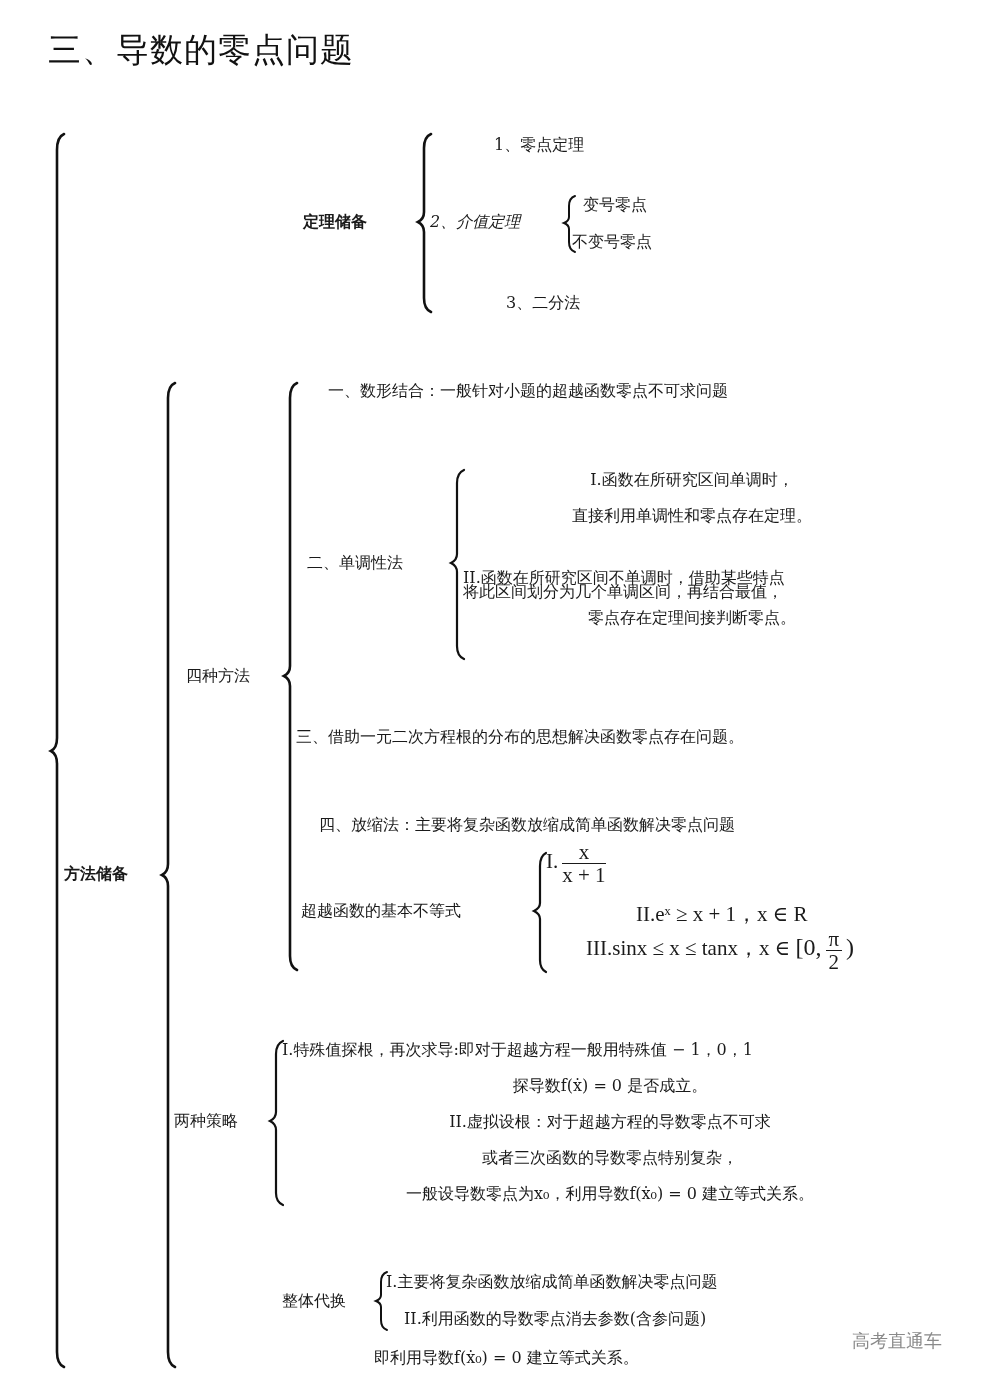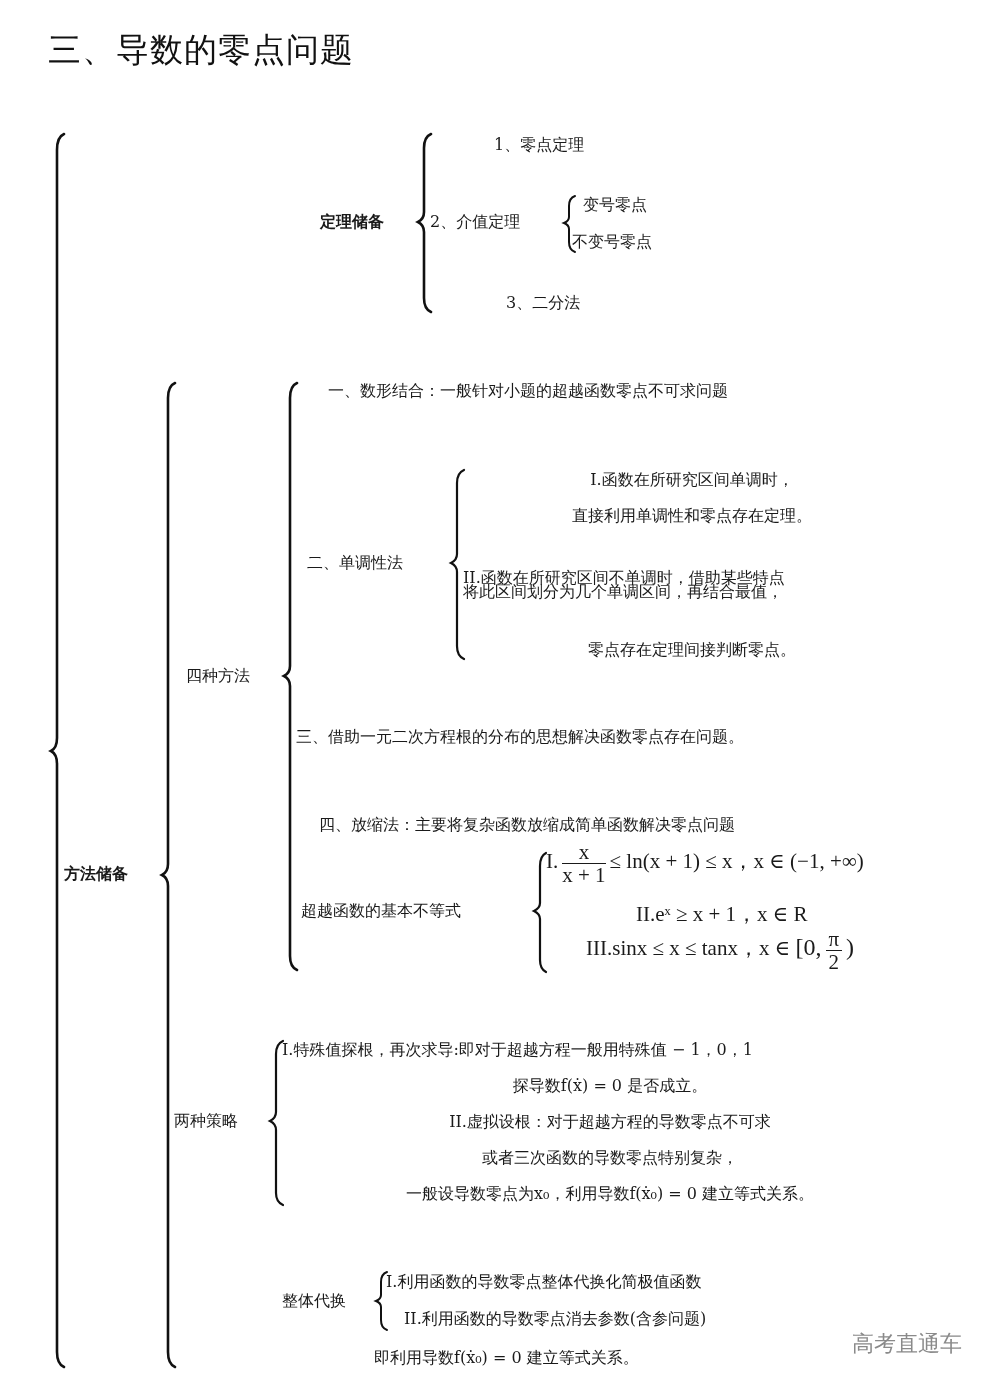--- a/index.html
+++ b/index.html
@@ -9,21 +9,21 @@
   .title { left: 48px; top: 28px; font-size: 33px; font-weight: normal;
            font-family: "DejaVu Sans", "Liberation Sans", sans-serif; letter-spacing: 1px; color: #111; }
   .t { font-size: 16px; line-height: 24px; }
   .bold { font-weight: bold; font-family: "DejaVu Sans", "Liberation Sans", sans-serif; }
   .math { font-family: "Liberation Serif", "DejaVu Serif", serif; font-size: 21px; }
   .c { text-align: center; }
   svg.braces { position: absolute; left: 0; top: 0; }
   .frac { display: inline-block; vertical-align: middle; text-align: center; margin: 0 4px; }
   .frac .num { display: block; border-bottom: 1.5px solid #1a1a1a; padding: 0 3px; line-height: 22px; }
   .frac .den { display: block; line-height: 22px; }
-  .watermark { color: #8a8a8a; font-family: "DejaVu Sans", "Liberation Sans", sans-serif; font-size: 22px; }
+  .watermark { color: #8a8a8a; font-family: "DejaVu Sans", "Liberation Sans", sans-serif; font-size: 18px; }
 </style>
 </head>
 <body>
 
 <svg class="braces" width="990" height="1381" viewBox="0 0 990 1381">
   <g fill="none" stroke="#111" stroke-width="2.6" stroke-linecap="round">
 
     <path d="M64 134 Q57 137 57 150 L57 738 Q57 748 51 751 Q57 754 57 764 L57 1352 Q57 1364 64 1367"></path>
 
     <path d="M431 134 Q424 137 424 148 L424 212 Q424 219 418 222 Q424 225 424 232 L424 298 Q424 309 431 312"></path>
@@ -39,57 +39,57 @@
     <path d="M546 853 Q540 856 540 866 L540 903 Q540 908 534 911 Q540 914 540 919 L540 960 Q540 969 546 972" stroke-width="2.2"></path>
 
     <path d="M283 1041 Q276 1044 276 1054 L276 1112 Q276 1118 270 1121 Q276 1124 276 1130 L276 1193 Q276 1202 283 1205" stroke-width="2.2"></path>
 
     <path d="M387 1272 Q381 1274 381 1282 L381 1295 Q381 1299 376 1301 Q381 1303 381 1307 L381 1320 Q381 1328 387 1330" stroke-width="2"></path>
   </g>
 </svg>
 
 <div class="abs title">三、导数的零点问题</div>
 
-<div class="abs t bold" style="left:320px; top:210px;">定理储备</div>
+<div class="abs t bold" style="left:303px; top:210px;">定理储备</div>
 <div class="abs t" style="left:494px; top:133px;">1、零点定理</div>
-<div class="abs t" style="left:430px; top:210px;">2、介值定理</div>
+<div class="abs t" style="left:430px; top:210px;font-style:italic;">2、介值定理</div>
 <div class="abs t" style="left:583px; top:193px;">变号零点</div>
 <div class="abs t" style="left:572px; top:230px;">不变号零点</div>
 <div class="abs t" style="left:506px; top:291px;">3、二分法</div>
 
 <div class="abs t bold" style="left:64px; top:862px;">方法储备</div>
 
 <div class="abs t" style="left:186px; top:664px;">四种方法</div>
 <div class="abs t" style="left:328px; top:379px;">一、数形结合：一般针对小题的超越函数零点不可求问题</div>
 
 <div class="abs t" style="left:307px; top:551px;">二、单调性法</div>
 <div class="abs t c" style="left:462px; top:468px; width:460px;">I.函数在所研究区间单调时，</div>
 <div class="abs t c" style="left:462px; top:504px; width:460px;">直接利用单调性和零点存在定理。</div>
 <div class="abs t" style="left:463px; top:566px;">II.函数在所研究区间不单调时，借助某些特点</div>
 <div class="abs t" style="left:463px; top:580px;">将此区间划分为几个单调区间，再结合最值，</div>
-<div class="abs t c" style="left:462px; top:638px; width:460px;">零点存在定理间接判断零点。</div>
+<div class="abs t c" style="left:462px; top:606px; width:460px;">零点存在定理间接判断零点。</div>
 
 <div class="abs t" style="left:296px; top:725px;">三、借助一元二次方程根的分布的思想解决函数零点存在问题。</div>
 <div class="abs t" style="left:319px; top:813px;">四、放缩法：主要将复杂函数放缩成简单函数解决零点问题</div>
 
 <div class="abs t" style="left:301px; top:899px;">超越函数的基本不等式</div>
 
 <div class="abs math" style="left:546px; top:841px; line-height:24px;">
-  <span>I.</span><span class="frac"><span class="num">x</span><span class="den">x + 1</span></span><span>≤ ln(x + 1) ≤ x，x ∈ (−1, +∞)</span>
+  <span>I.</span><span class="frac"><span class="num">x</span><span class="den">x + 1</span></span>
 </div>
 <div class="abs math" style="left:636px; top:900px;">II.eˣ ≥ x + 1，x ∈ R</div>
 <div class="abs math" style="left:586px; top:928px; line-height:24px;">
   <span>III.sinx ≤ x ≤ tanx，x ∈ </span><span style="font-size:24px;">[0,</span><span class="frac"><span class="num">π</span><span class="den">2</span></span><span style="font-size:24px;">)</span>
 </div>
 
 <div class="abs t" style="left:174px; top:1109px;">两种策略</div>
 <div class="abs t" style="left:282px; top:1038px;">I.特殊值探根，再次求导:即对于超越方程一般用特殊值 − 1，0，1</div>
 <div class="abs t c" style="left:280px; top:1074px; width:660px;">探导数f(ẋ) = 0 是否成立。</div>
 <div class="abs t c" style="left:280px; top:1110px; width:660px;">II.虚拟设根：对于超越方程的导数零点不可求</div>
 <div class="abs t c" style="left:280px; top:1146px; width:660px;">或者三次函数的导数零点特别复杂，</div>
 <div class="abs t c" style="left:280px; top:1182px; width:660px;">一般设导数零点为x₀，利用导数f(ẋ₀) = 0 建立等式关系。</div>
 
 <div class="abs t" style="left:282px; top:1289px;">整体代换</div>
-<div class="abs t" style="left:386px; top:1270px;">I.利用函数的导数零点整体代换化简极值函数</div>
+<div class="abs t" style="left:386px; top:1270px;">I.主要将复杂函数放缩成简单函数解决零点问题</div>
 <div class="abs t" style="left:396px; top:1307px;margin-left:8px;">II.利用函数的导数零点消去参数(含参问题)</div>
 <div class="abs t" style="left:374px; top:1346px;">即利用导数f(ẋ₀) = 0 建立等式关系。</div>
 
 <div class="abs watermark" style="left:852px; top:1329px;">高考直通车</div>
 
 </body></html>

